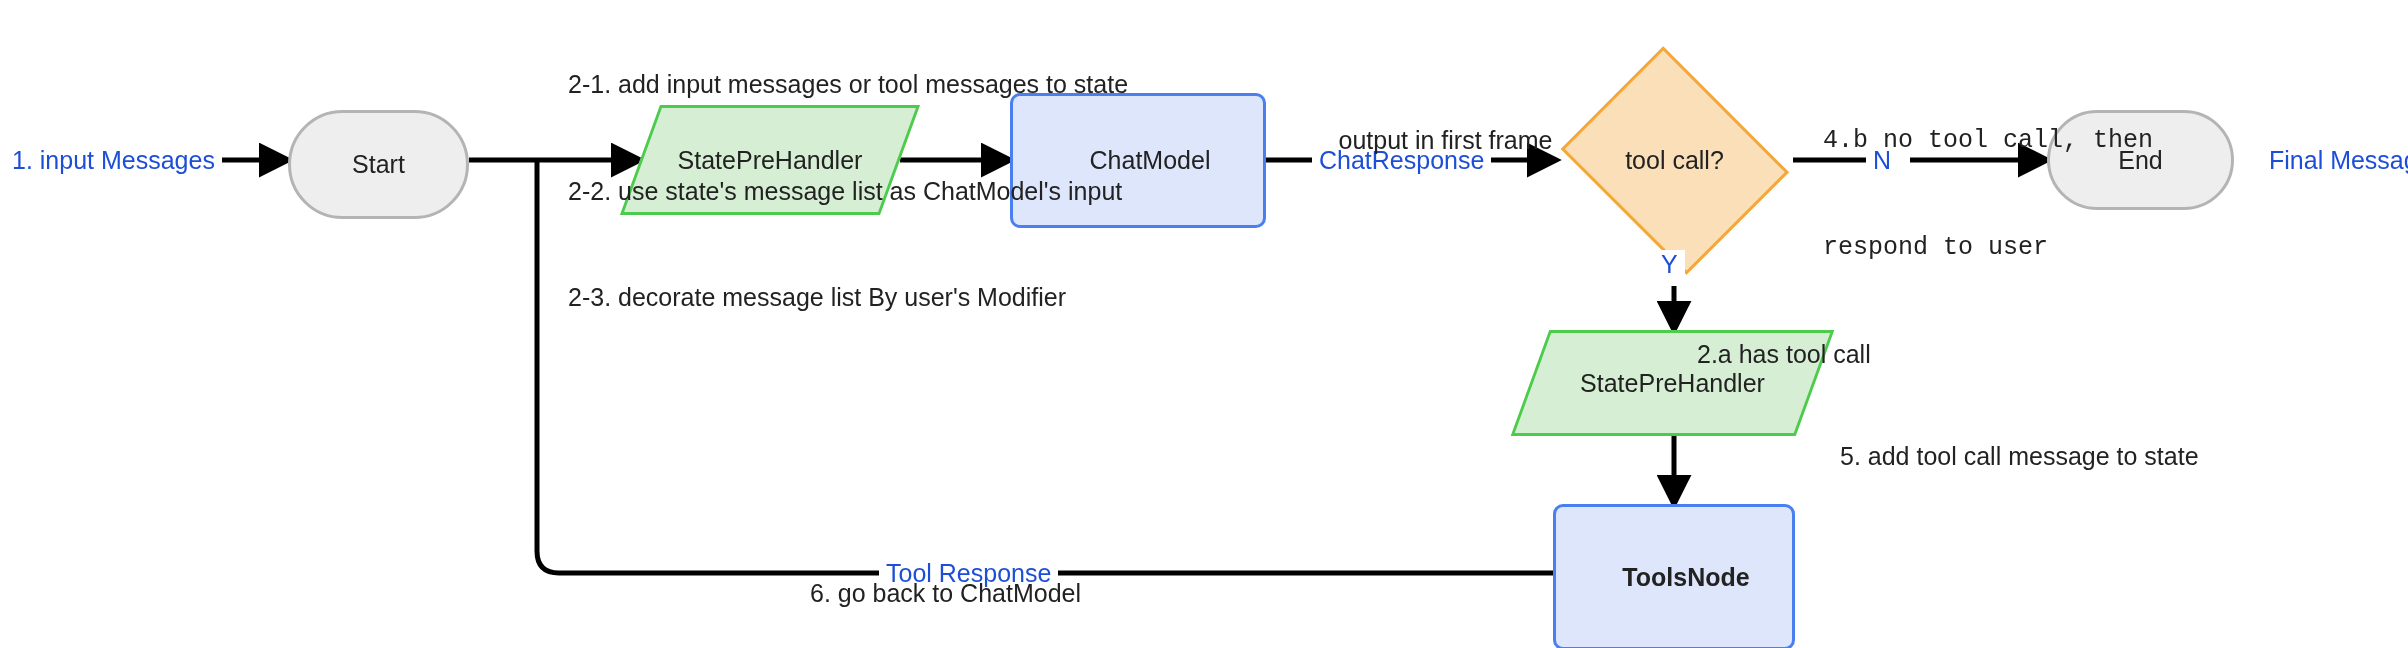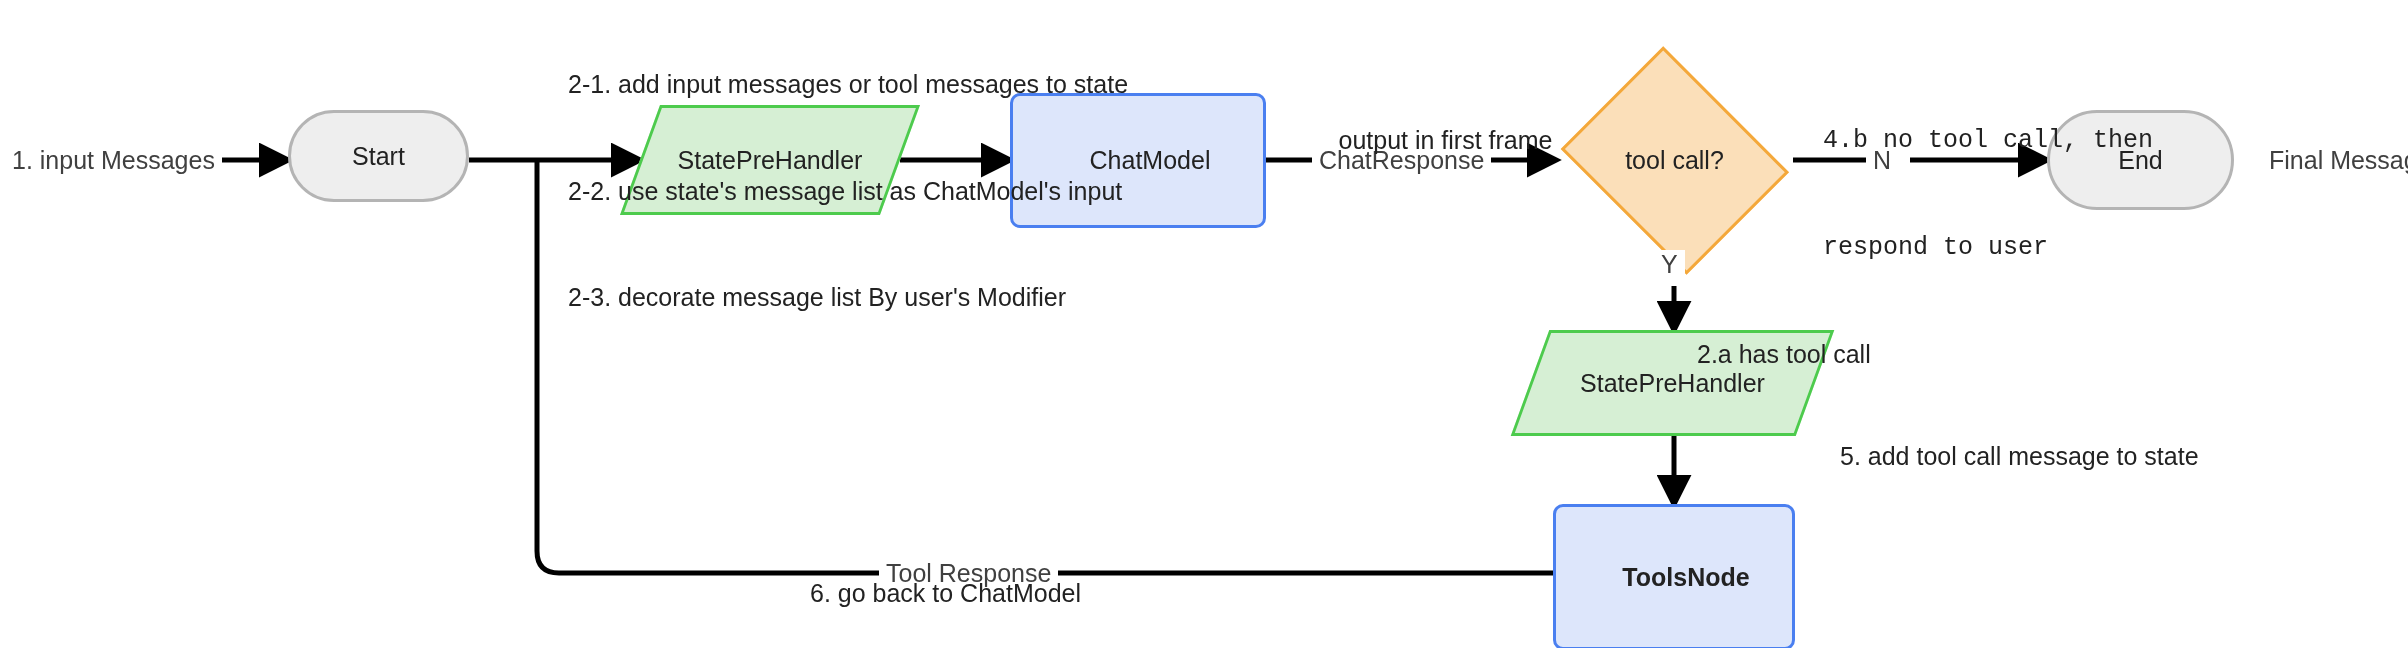--- a/index.html
+++ b/index.html
@@ -115,21 +115,21 @@
     color: #222222;
     white-space: pre;
   }
   .annot.center { text-align: center; }
   .annot.left   { text-align: left; }
 
   .edge-label {
     position: absolute;
     z-index: 4;
     font-size: 25px;
-    color: #404040;
+    color: #1d4ed8;
     white-space: nowrap;
     background: #ffffff;
     padding: 0 7px;
   }
 </style>
 </head>
 <body>
 
 <div id="canvas">
 
@@ -155,21 +155,21 @@
     <line x1="1910" y1="160" x2="2047" y2="160" stroke="#000000" stroke-width="5" marker-end="url(#arrow)"></line>
 
     <line x1="2234" y1="160" x2="2244" y2="160" stroke="#000000" stroke-width="0"></line>
 
     <line x1="1674" y1="228" x2="1674" y2="256" stroke="#000000" stroke-width="5"></line>
     <line x1="1674" y1="286" x2="1674" y2="330" stroke="#000000" stroke-width="5" marker-end="url(#arrow)"></line>
 
     <line x1="1674" y1="436" x2="1674" y2="504" stroke="#000000" stroke-width="5" marker-end="url(#arrow)"></line>
   </svg>
 
-  <div class="terminator" style="left:288px; top:110px; width:181px; height:92px;">
+  <div class="terminator" style="left:288px; top:110px; width:181px; height:109px;">
     <span class="node-label">Start</span>
   </div>
 
   <div class="data-shape" style="left:640px; top:105px; width:260px; height:110px;">
     <span class="skew"></span>
     <span class="node-label">StatePreHandler</span>
   </div>
 
   <div class="process" style="left:1010px; top:93px; width:256px; height:135px;">
     <span class="node-label">ChatModel</span>

